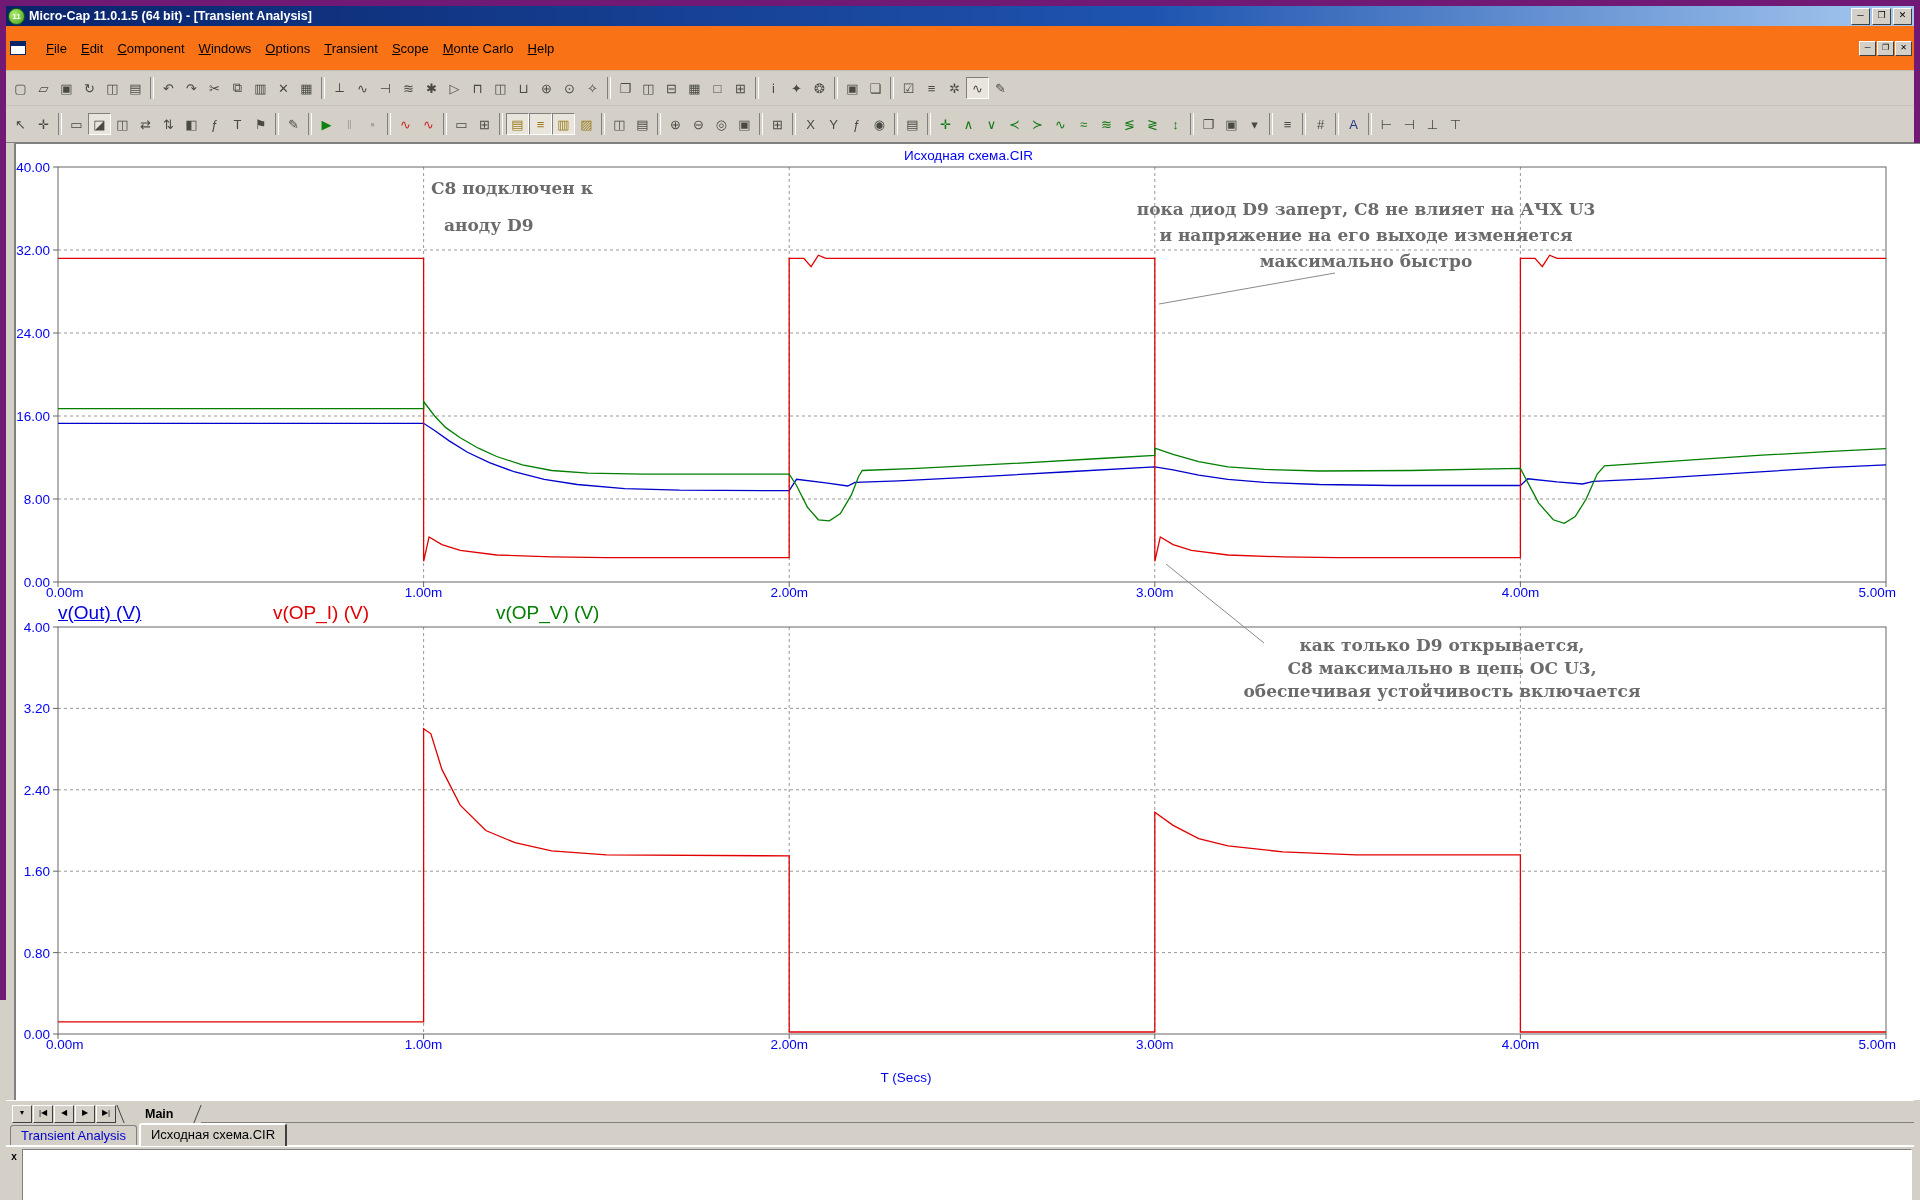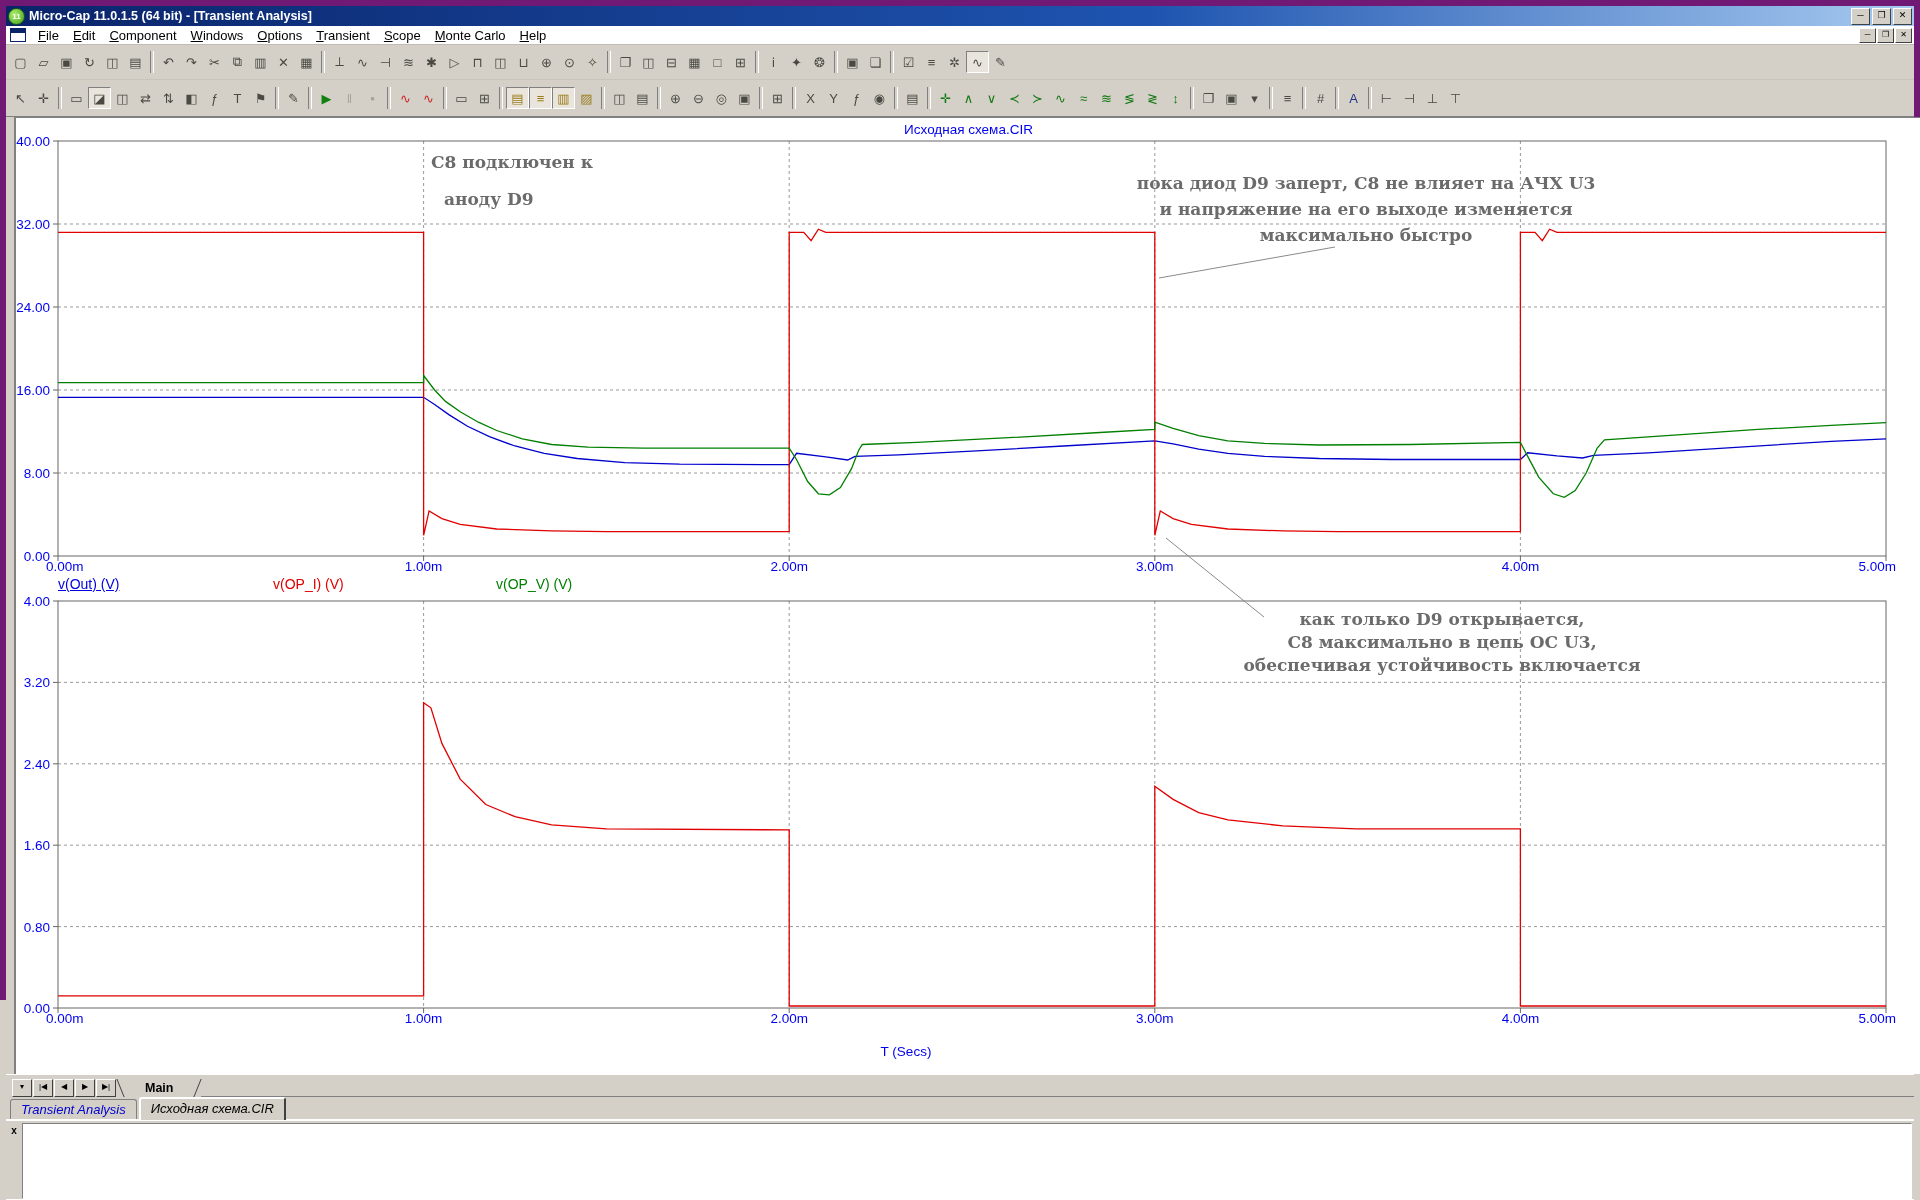--- a/index.html
+++ b/index.html
@@ -12,21 +12,21 @@
   .title-bar{height:20px;background:linear-gradient(90deg,#0a246a 0%,#1e54b0 60%,#a6caf0 100%);
              display:flex;align-items:center;padding:0 2px;color:#fff;flex:0 0 auto;}
   .app-icon{width:15px;height:15px;border-radius:50%;background:radial-gradient(circle at 35% 35%,#aef06a,#3d9e1e);
             border:1px solid #1f5c10;color:#fff;font-size:8px;font-weight:bold;display:flex;align-items:center;justify-content:center;margin-right:4px;}
   .title-text{font-weight:bold;font-size:12.5px;white-space:nowrap;}
   .cap-btns{margin-left:auto;display:flex;gap:2px;}
   .cap-btn{width:17px;height:15px;background:#d4d0c8;border-top:1px solid #fff;border-left:1px solid #fff;
            border-right:1px solid #404040;border-bottom:1px solid #404040;color:#000;font-size:9px;line-height:13px;text-align:center;}
 
   
-  .menu-bar{height:18px;background:#ffffff;display:flex;align-items:center;padding:0 2px;flex:0 0 auto;border-bottom:1px solid #c0bcb4;}
+  .menu-bar{height:18px;background:#f97316;display:flex;align-items:center;padding:13px 2px;flex:0 0 auto;border-bottom:1px solid #c0bcb4;gap:8px;}
   .mdi-icon{width:14px;height:12px;border:1px solid #0a246a;background:#fff;margin:0 5px 0 2px;position:relative;}
   .mdi-icon::before{content:'';position:absolute;left:0;right:0;top:0;height:4px;background:#0a246a;}
   .menu-item{padding:1px 7px;color:#000;}
   .menu-item u{text-decoration:underline;}
   .child-btns{margin-left:auto;display:flex;gap:1px;}
   .child-btns .cap-btn{width:15px;height:13px;line-height:11px;font-size:8px;}
 
   
   .toolbar{background:#d4d0c8;display:flex;align-items:center;padding:2px 3px;flex:0 0 auto;white-space:nowrap;}
   .toolbar.row1{height:30px;border-bottom:1px solid #c8c4bc;}
@@ -36,21 +36,21 @@
   .tb-btn.pressed{border-top:1px solid #808080;border-left:1px solid #808080;border-bottom:1px solid #fff;border-right:1px solid #fff;background:#e9e5dd;}
   .tb-btn.disabled{color:#a8a49c;}
   .tb-sep{width:2px;height:22px;border-left:1px solid #808080;border-right:1px solid #fff;margin:0 3px;flex:0 0 auto;}
 
   
   .mdi-client{flex:0 0 auto;height:957px;background:#d4d0c8;padding-left:8px;padding-right:3px;box-sizing:border-box;}
   .chart-area{position:relative;width:1907px;height:957px;background:#fff;
               border-left:2px solid #808080;border-top:1px solid #808080;box-sizing:border-box;overflow:hidden;}
   .chart-title{position:absolute;top:4px;left:0;width:100%;text-align:center;color:#0000f0;font-size:13.5px;}
   .plot-svg{position:absolute;left:0;}
-  .legend{position:absolute;font-size:14px;}
+  .legend{position:absolute;font-size:19px;}
   .legend span{position:absolute;white-space:nowrap;}
   .xaxis-title{position:absolute;color:#0000f0;font-size:13.5px;transform:translateX(-50%);}
   .annotation{position:absolute;color:#6b6b6b;font-family:"DejaVu Serif",serif;font-weight:bold;font-size:17px;white-space:nowrap;}
   .annotation.center{transform:translateX(-50%);text-align:center;}
   #ann-c8 div:nth-child(2){padding-left:13px;}
   #ann-c8 div{line-height:37px;}
   #ann-d9-closed div{line-height:26px;}
   #ann-d9-open div{line-height:23px;}
   .callout-overlay{position:absolute;left:0;top:0;pointer-events:none;}
 
@@ -59,21 +59,21 @@
   .nav-btn{width:18px;height:16px;background:#d4d0c8;border-top:1px solid #fff;border-left:1px solid #fff;
            border-right:1px solid #404040;border-bottom:1px solid #404040;font-size:8px;line-height:14px;text-align:center;color:#000;margin-right:1px;flex:0 0 auto;}
   .main-tab{position:relative;height:18px;line-height:18px;padding:0 28px;font-weight:bold;font-size:12.5px;flex:0 0 auto;margin-top:12px;}
   .main-tab::before{content:'';position:absolute;left:3px;top:0;bottom:0;width:1px;background:#404040;transform:skewX(22deg);}
   .main-tab::after{content:'';position:absolute;right:3px;top:0;bottom:0;width:1px;background:#404040;transform:skewX(-22deg);}
   .strip-rest{flex:1;height:18px;border-bottom:1px solid #808080;}
 
   
   .doc-tabs{height:22px;background:#d4d0c8;display:flex;align-items:flex-end;padding-left:4px;flex:0 0 auto;}
   .doc-tab{padding:2px 10px 3px;margin-right:2px;border:1px solid #808080;border-bottom:none;
-           border-top-left-radius:3px;border-top-right-radius:3px;background:#d4d0c8;flex:0 0 auto;font-style:italic;}
+           border-top-left-radius:3px;border-top-right-radius:3px;background:#d4d0c8;flex:0 0 auto;}
   .doc-tab.inactive{color:#0000d0;height:14px;}
   .doc-tab.active{color:#000;height:16px;border-top:2px solid #fff;border-left:2px solid #fff;
                   border-right:2px solid #404040;position:relative;top:1px;}
 
   
   .text-panel{height:80px;background:#d4d0c8;border-top:2px solid #fff;display:flex;flex:0 0 auto;padding-top:2px;box-sizing:border-box;}
   .panel-close{width:16px;display:flex;flex-direction:column;align-items:center;padding-top:2px;}
   .panel-close .x{width:13px;height:13px;font-size:10px;line-height:12px;text-align:center;color:#000;font-weight:bold;}
   .panel-text{flex:1;background:#fff;border-top:1px solid #808080;border-left:1px solid #808080;
               border-bottom:1px solid #fff;border-right:1px solid #fff;margin-right:2px;}

